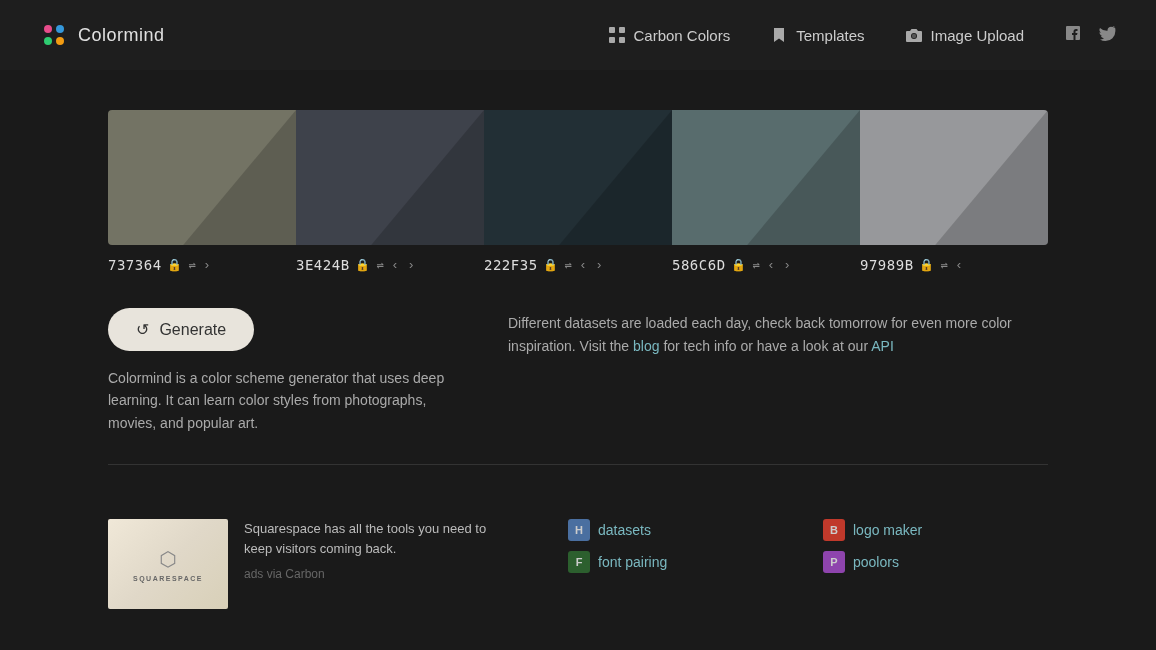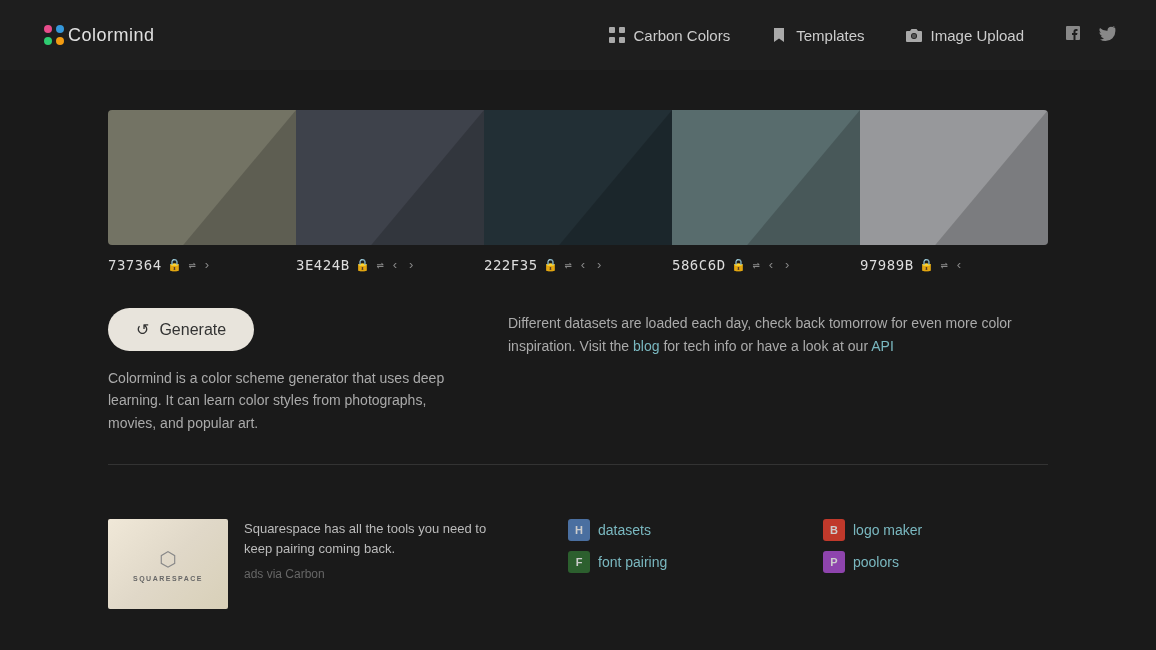--- a/index.html
+++ b/index.html
@@ -16,20 +16,21 @@
     nav {
       display: flex;
       align-items: center;
       padding: 0 40px;
       height: 70px;
       background: #1e1e1e;
     }
     .nav-logo {
       display: flex;
       align-items: center;
+      gap: 10px;
       margin-right: auto;
     }
     .logo-dots {
       width: 28px;
       height: 28px;
     }
     .nav-logo-text {
       color: #e0e0e0;
       font-size: 18px;
       font-weight: 400;
@@ -390,21 +391,21 @@
 <footer>
   <div class="footer-inner">
     <div class="footer-ad">
       <div class="ad-image">
         <div class="sq-ad-bg">
           <span style="font-size:20px;color:#888;">⬡</span>
           <div style="font-size:7px;color:#666;font-weight:700;letter-spacing:1.5px;text-transform:uppercase;">SQUARESPACE</div>
         </div>
       </div>
       <div>
-        <p class="ad-text">Squarespace has all the tools you need to keep pairing coming back.</p>
+        <p class="ad-text">Squarespace has all the tools you need to keep visitors coming back.</p>
         <p class="ad-via">ads via Carbon</p>
       </div>
     </div>
     <div class="footer-projects">
       <div class="projects-grid">
         <div class="project-item">
           <div class="project-icon" style="background:#4a6fa0;">H</div>
           <a class="project-name">datasets</a>
         </div>
         <div class="project-item">

